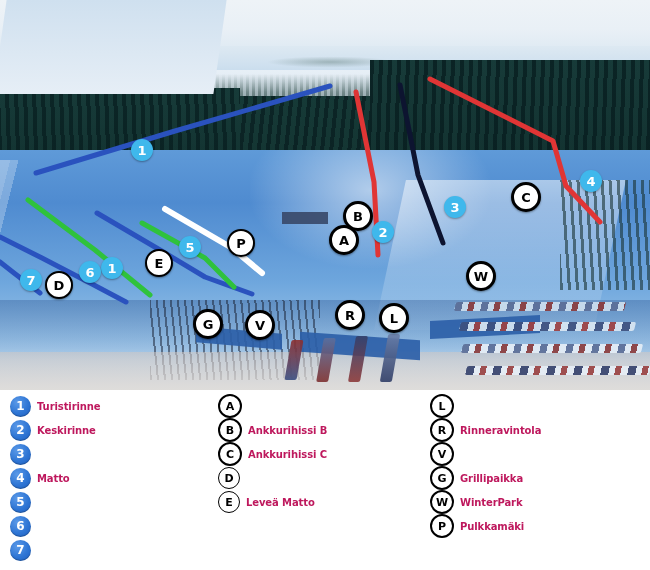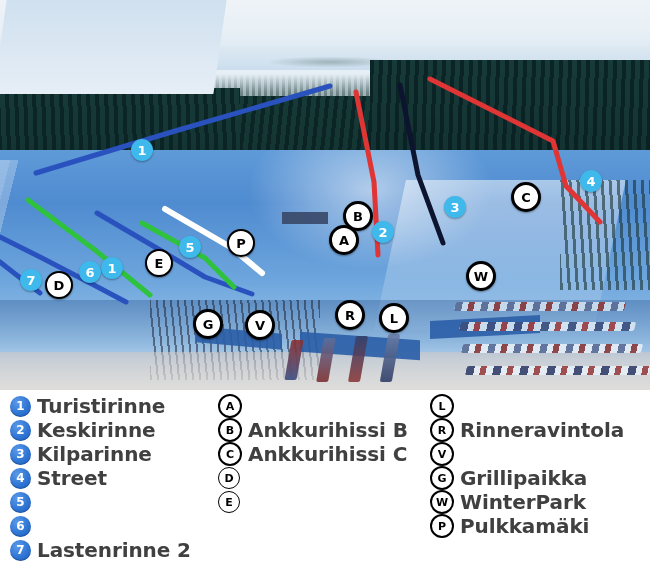--- a/index.html
+++ b/index.html
@@ -156,21 +156,21 @@
     background:radial-gradient(circle at 35% 30%,#5b9ae8 0%,#2e75d4 55%,#1d5ec0 100%);
     color:#ffffff;
     box-shadow:inset 0 -1px 1px rgba(0,0,0,.25);
   }
   .badge-let{
     background:#ffffff;color:#000000;border:2.5px solid #000000;
     width:20px;height:20px;font-size:11px;
   }
   .badge-let.thin{border-width:1.5px;}
   .ltext{
-    font-size:20px;font-weight:bold;color:#404040;
+    font-size:10px;font-weight:bold;color:#be185d;
     letter-spacing:-.1px;white-space:nowrap;
   }
 </style>
 </head>
 <body>
 
 <div id="app">
 
   <div id="map">
     <div class="ph sky"></div>
@@ -248,54 +248,53 @@
         <div class="lrow">
           <span class="lbadge badge-num">1</span>
           <span class="ltext">Turistirinne</span>
         </div>
         <div class="lrow">
           <span class="lbadge badge-num">2</span>
           <span class="ltext">Keskirinne</span>
         </div>
         <div class="lrow">
           <span class="lbadge badge-num">3</span>
-          <span class="ltext">Kilparinne</span>
         </div>
         <div class="lrow">
           <span class="lbadge badge-num">4</span>
-          <span class="ltext">Street</span>
+          <span class="ltext">Matto</span>
         </div>
         <div class="lrow">
           <span class="lbadge badge-num">5</span>
         </div>
         <div class="lrow">
           <span class="lbadge badge-num">6</span>
         </div>
         <div class="lrow">
           <span class="lbadge badge-num">7</span>
-          <span class="ltext">Lastenrinne 2</span>
         </div>
       </div>
     <div class="col col2" id="legend-col-1">
         <div class="lrow">
           <span class="lbadge badge-let">A</span>
         </div>
         <div class="lrow">
           <span class="lbadge badge-let">B</span>
           <span class="ltext">Ankkurihissi B</span>
         </div>
         <div class="lrow">
           <span class="lbadge badge-let">C</span>
           <span class="ltext">Ankkurihissi C</span>
         </div>
         <div class="lrow">
           <span class="lbadge badge-let thin">D</span>
         </div>
         <div class="lrow">
           <span class="lbadge badge-let thin">E</span>
+          <span class="ltext">Leveä Matto</span>
         </div>
       </div>
     <div class="col col3" id="legend-col-2">
         <div class="lrow">
           <span class="lbadge badge-let">L</span>
         </div>
         <div class="lrow">
           <span class="lbadge badge-let">R</span>
           <span class="ltext">Rinneravintola</span>
         </div>

